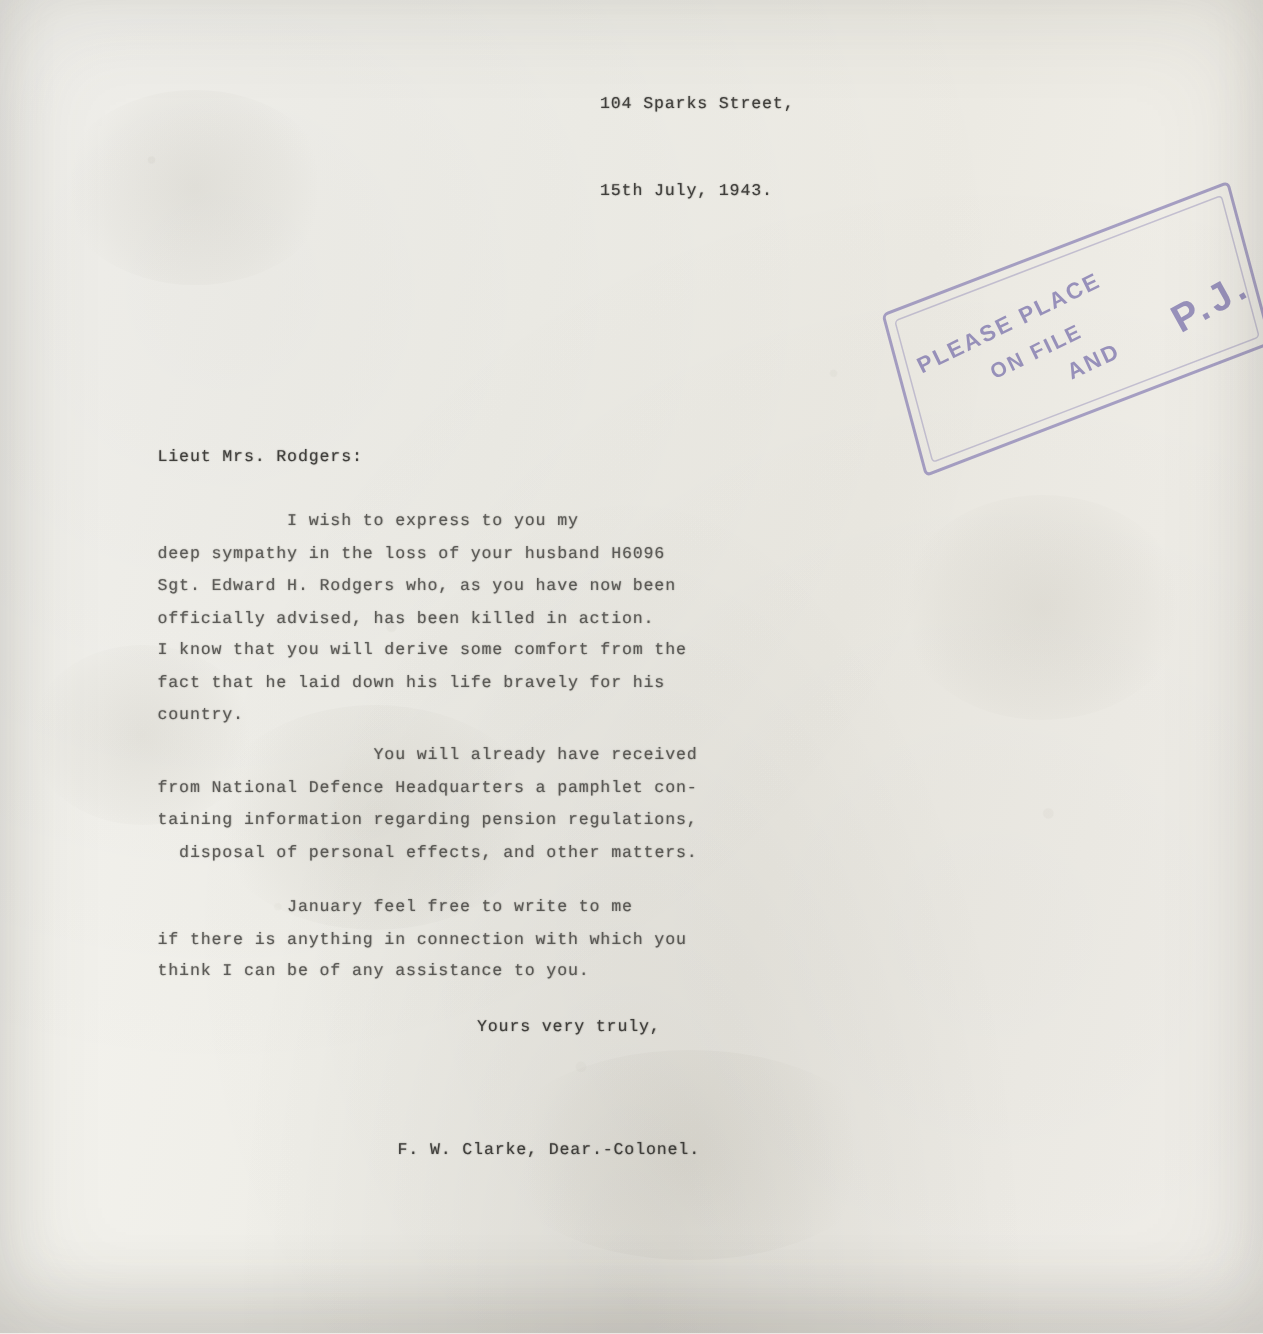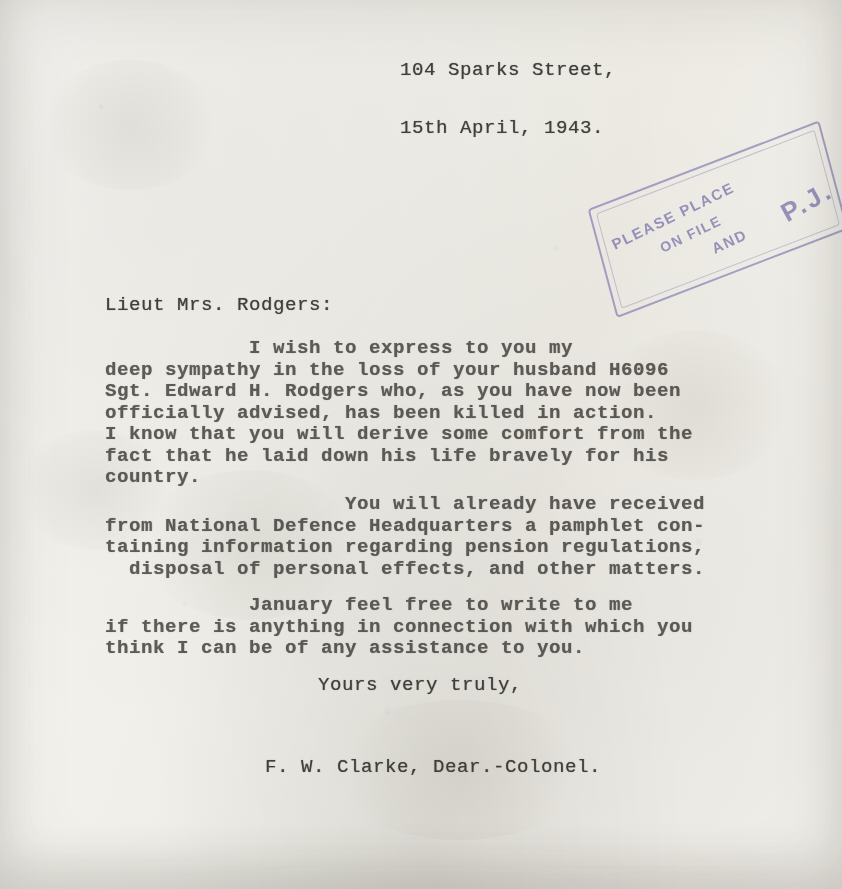--- a/index.html
+++ b/index.html
@@ -50,28 +50,28 @@
   }
   .b1 { left: 20px;  top: 430px; width: 150px; height: 120px; }
   .b2 { left: 140px; top: 470px; width: 220px; height: 150px; }
   .b3 { left: 600px; top: 330px; width: 190px; height: 150px; }
   .b4 { left: 330px; top: 700px; width: 260px; height: 140px; }
   .b5 { left: 40px;  top: 60px;  width: 180px; height: 130px; }
 
   .typed {
     position: absolute;
     white-space: pre;
-    font-size: 19px;
+    font-size: 11px;
     line-height: 21.5px;
     letter-spacing: 0.6px;
     color: #343330;
     text-shadow: 0 0 1.1px rgba(60,58,54,0.55), 0.4px 0.3px 0.6px rgba(95,92,84,0.35);
     opacity: 0.93;
   }
-  .faint { opacity: 0.78; font-weight: bold; }
+  .faint { opacity: 0.78; }
 
   #addr-street   { left: 400px; top: 60px; }
   #addr-date     { left: 400px; top: 118px; }
   #recipient     { left: 105px; top: 196px; }
   #salutation    { left: 105px; top: 295px; }
   #para-1        { left: 105px; top: 338px; }
   #para-2        { left: 105px; top: 494px; text-align: right; }
   #para-3        { left: 105px; top: 595px; }
   #closing       { left: 318px; top: 675px; }
   #signature     { left: 265px; top: 757px; }
@@ -119,21 +119,21 @@
 <div class="page">
 
   <div class="blotch b5"></div>
   <div class="blotch b1"></div>
   <div class="blotch b2"></div>
   <div class="blotch b3"></div>
   <div class="blotch b4"></div>
 
   <div class="typed" id="addr-street">104 Sparks Street,</div>
 
-  <div class="typed" id="addr-date">15th April, 1943.</div>
+  <div class="typed" id="addr-date">15th July, 1943.</div>
 
 
   <div class="typed" id="salutation">Lieut Mrs. Rodgers:</div>
 
   <div class="typed faint" id="para-1">            I wish to express to you my
 deep sympathy in the loss of your husband H6096
 Sgt. Edward H. Rodgers who, as you have now been
 officially advised, has been killed in action.
 I know that you will derive some comfort from the
 fact that he laid down his life bravely for his

